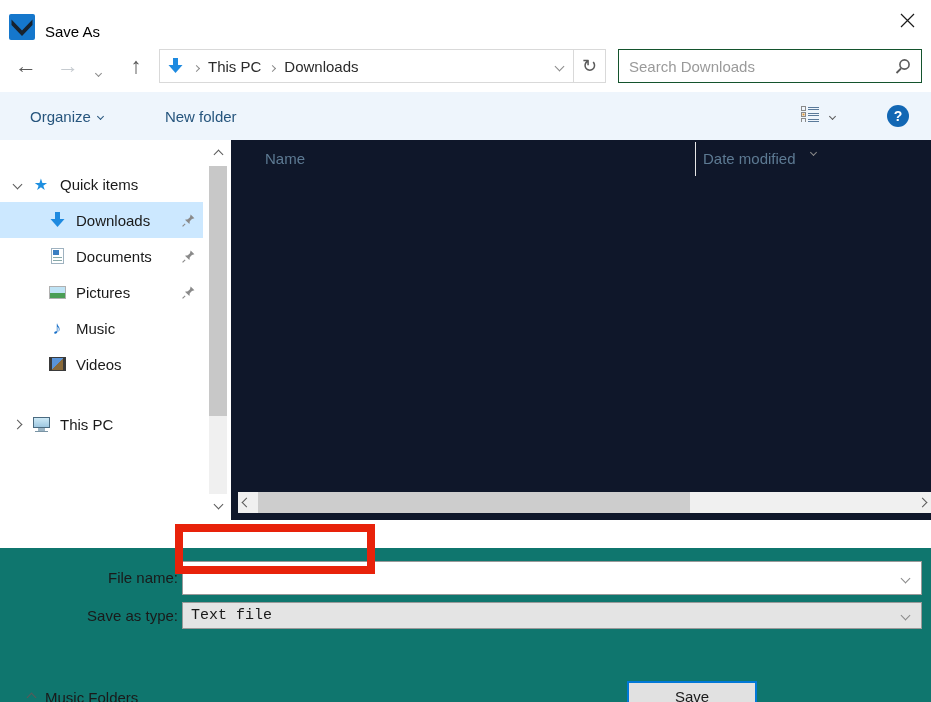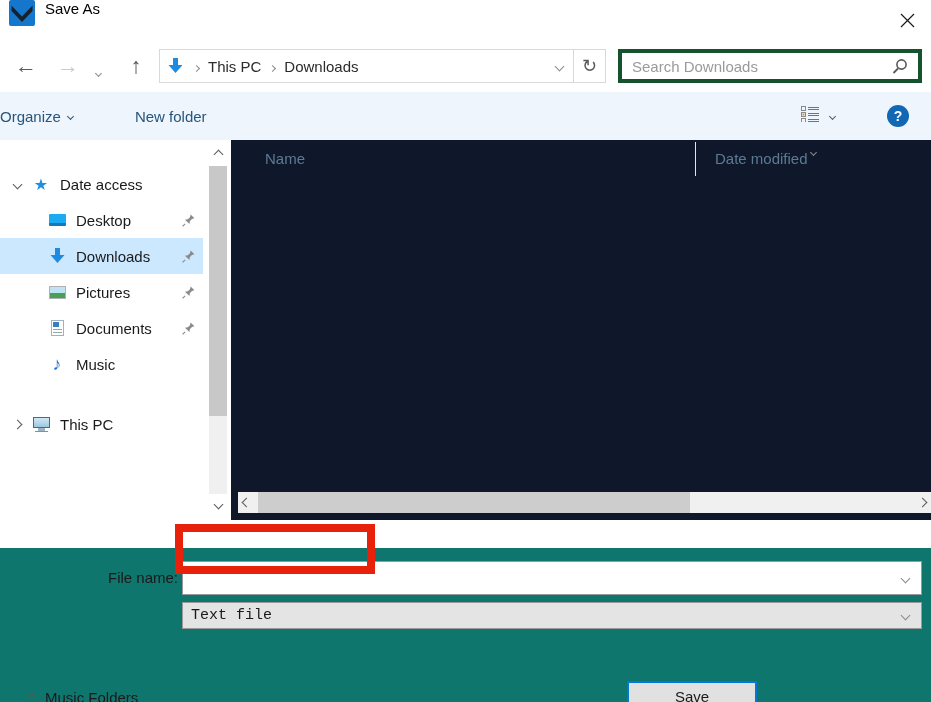--- a/index.html
+++ b/index.html
@@ -2,21 +2,21 @@
 <html style="--annotation-red: #e8220a; --accent: #0078d7; --selection: #cce8ff; --toolbar-bg: #eef5fc; --toolbar-text: #26557d; --header-text: #5d7a93; --help-blue: #1267b4;"><head>
 <meta charset="utf-8">
 <style>
   * { margin:0; padding:0; box-sizing:border-box; }
   html,body { width:931px; height:702px; overflow:hidden;
     font-family:"Liberation Sans", sans-serif; background:#fff; color:#1a1a1a; }
   .window { position:relative; width:931px; height:702px; background:#fff; }
 
   
   .titlebar { position:absolute; left:0; top:0; width:100%; height:40px;
-    display:flex; align-items:flex-start; padding-left:9px; background:#fff; }
+    display:flex; align-items:flex-end; padding-left:9px; background:#fff; }
   .applogo { width:26px; height:26px; position:relative; flex:0 0 auto; }
   .title-text { margin-left:10px; font-size:15px; color:#000; }
   .close-btn { position:absolute; right:8px; top:5px; width:32px; height:30px;
     display:flex; align-items:center; justify-content:center; }
 
   
   .navbar { position:absolute; left:0; top:40px; width:100%; height:52px; background:#fff; }
   .nav-arrow { position:absolute; top:0; height:52px; display:flex; align-items:center;
     justify-content:center; font-size:22px; }
   .back { left:10px; width:32px; color:#5a5a5a; }
@@ -27,32 +27,32 @@
     border:1px solid #d9d9d9; background:#fff; display:flex; align-items:center; }
   .addr-icon { margin:0 6px 0 8px; display:flex; }
   .crumb { font-size:15px; color:#2b2b2b; padding:0 4px; }
   .crumb-sep { margin:0 5px; }
   .addr-spacer { flex:1; }
   .addr-dd { width:28px; display:flex; justify-content:center; }
   .refresh { width:32px; height:100%; border-left:1px solid #d9d9d9;
     display:flex; align-items:center; justify-content:center;
     font-size:18px; color:#5a5a5a; }
   .searchbox { position:absolute; left:618px; top:9px; width:304px; height:34px;
-    border:4px solid #14532d; background:#fff; display:flex; align-items:center; }
+    border:1px solid #14532d; background:#fff; display:flex; align-items:center; }
   .searchbox input { border:none; outline:none; flex:1; height:100%; padding-left:10px;
     font-size:15px; font-family:"Liberation Sans",sans-serif; color:#333; background:transparent; }
   .searchbox input::placeholder { color:#9a9a9a; }
   .search-glyph { margin-right:10px; display:flex; }
 
   
   .toolbar { position:absolute; left:0; top:92px; width:100%; height:48px;
     background:var(--toolbar-bg,#eef5fc); display:flex; align-items:center; }
   .tb-item { font-size:15px; color:var(--toolbar-text,#26557d); display:flex;
     align-items:center; gap:7px; }
-  .organize { }
+  .organize { margin-left:30px; }
   .newfolder { margin-left:62px; }
   .tb-right { position:absolute; right:0; top:0; height:48px; display:flex;
     align-items:center; }
   .view-btn { display:flex; align-items:center; gap:10px; margin-right:52px; }
   .help-btn { width:22px; height:22px; border-radius:50%; background:var(--help-blue,#1267b4);
     color:#fff; font-size:14px; font-weight:bold; display:flex; align-items:center;
     justify-content:center; margin-right:22px; }
 
   
   .chev { display:inline-block; width:7px; height:7px;
@@ -84,21 +84,21 @@
   .v-scroll .arr { position:absolute; left:0; width:20px; height:20px; display:flex;
     align-items:center; justify-content:center; }
   .v-scroll .arr.top { top:4px; } .v-scroll .arr.bot { bottom:6px; }
   .v-track { position:absolute; left:1px; top:26px; width:18px; height:328px; background:#f0f0f0; }
   .v-thumb { position:absolute; left:0; top:0; width:18px; height:250px; background:#c8c8c8; }
 
   
   .filelist { position:absolute; left:231px; top:0; right:0; height:380px; background:#0f172a; }
   .cols { position:absolute; left:0; top:0; right:0; height:38px; }
   .col-name { position:absolute; left:34px; top:10px; font-size:15px; color:var(--header-text,#5d7a93); }
-  .col-date { position:absolute; left:484px; top:10px; font-size:15px; color:var(--header-text,#5d7a93); }
+  .col-date { position:absolute; left:472px; top:10px; font-size:15px; color:var(--header-text,#5d7a93); }
   .col-sep { position:absolute; left:464px; top:2px; width:1px; height:34px; background:#e5e5e5; }
   .col-filter { position:absolute; left:580px; top:1px; }
   .empty-msg { position:absolute; left:0; right:0; top:66px; text-align:center;
     font-size:15px; color:#8a8a8a; }
 
   
   .h-scroll { position:absolute; left:7px; right:0; top:352px; height:21px; background:#f0f0f0; }
   .h-scroll .arr { position:absolute; top:0; width:17px; height:21px; display:flex;
     align-items:center; justify-content:center; }
   .h-scroll .arr.l { left:0; } .h-scroll .arr.r { right:0; }
@@ -239,75 +239,69 @@
   </div>
 
   <div class="main">
 
     <div class="sidebar">
       <div class="srow group">
         <span class="twisty">
             <i class="chev down"></i>
           </span>
         <span class="sicon star-ic">★</span>
-        <span class="slabel">Date access</span>
-      </div>
-      <div class="srow child">
-        <span class="sicon">
-            <span class="desktop-ic"></span>
-          </span>
-        <span class="slabel">Desktop</span>
-        <span class="pin">
-            <svg width="13" height="13" viewBox="0 0 14 14">
-              <path fill="#8a8a8a" d="M9.3.6l4.1 4.1-2.7.8-2.3 2.3-.4 3.1-4.8-4.8 3.1-.4L8.6 3.4z"></path>
-              <path stroke="#8a8a8a" stroke-width="1.2" d="M3.4 10.6L.6 13.4"></path>
-            </svg>
-          </span>
+        <span class="slabel">Quick items</span>
       </div>
       <div class="srow child sel">
         <span class="sicon">
           <svg width="15" height="16" viewBox="0 0 15 16">
               <path d="M5 0h5v7h4.5L7.5 15 .5 7H5z" fill="#1e8ae0"></path>
             </svg>
         </span>
         <span class="slabel">Downloads</span>
         <span class="pin">
             <svg width="13" height="13" viewBox="0 0 14 14">
               <path fill="#8a8a8a" d="M9.3.6l4.1 4.1-2.7.8-2.3 2.3-.4 3.1-4.8-4.8 3.1-.4L8.6 3.4z"></path>
               <path stroke="#8a8a8a" stroke-width="1.2" d="M3.4 10.6L.6 13.4"></path>
             </svg>
           </span>
       </div>
       <div class="srow child">
         <span class="sicon">
+            <span class="doc-ic"></span>
+          </span>
+        <span class="slabel">Documents</span>
+        <span class="pin">
+            <svg width="13" height="13" viewBox="0 0 14 14">
+              <path fill="#8a8a8a" d="M9.3.6l4.1 4.1-2.7.8-2.3 2.3-.4 3.1-4.8-4.8 3.1-.4L8.6 3.4z"></path>
+              <path stroke="#8a8a8a" stroke-width="1.2" d="M3.4 10.6L.6 13.4"></path>
+            </svg>
+          </span>
+      </div>
+      <div class="srow child">
+        <span class="sicon">
             <span class="pic-ic"></span>
           </span>
         <span class="slabel">Pictures</span>
         <span class="pin">
             <svg width="13" height="13" viewBox="0 0 14 14">
               <path fill="#8a8a8a" d="M9.3.6l4.1 4.1-2.7.8-2.3 2.3-.4 3.1-4.8-4.8 3.1-.4L8.6 3.4z"></path>
               <path stroke="#8a8a8a" stroke-width="1.2" d="M3.4 10.6L.6 13.4"></path>
             </svg>
           </span>
       </div>
       <div class="srow child">
-        <span class="sicon">
-            <span class="doc-ic"></span>
-          </span>
-        <span class="slabel">Documents</span>
-        <span class="pin">
-            <svg width="13" height="13" viewBox="0 0 14 14">
-              <path fill="#8a8a8a" d="M9.3.6l4.1 4.1-2.7.8-2.3 2.3-.4 3.1-4.8-4.8 3.1-.4L8.6 3.4z"></path>
-              <path stroke="#8a8a8a" stroke-width="1.2" d="M3.4 10.6L.6 13.4"></path>
-            </svg>
-          </span>
-      </div>
-      <div class="srow child">
         <span class="sicon note-ic">♪</span>
         <span class="slabel">Music</span>
+      </div>
+      <div class="srow child">
+        <span class="sicon">
+            <span class="vid-ic"></span>
+          </span>
+        <span class="slabel">Videos</span>
       </div>
       <div class="gap12"></div>
       <div class="gap12"></div>
       <div class="srow group">
         <span class="twisty">
             <i class="chev right"></i>
           </span>
         <span class="sicon">
             <span class="pc-ic"></span>
           </span>
@@ -346,20 +340,21 @@
     </div>
   </div>
 
   <div class="footer">
     <span class="f-label lbl-name" style="top:21px;">File name:</span>
     <div class="filename-box">
       <span class="dd-chev">
           <i class="chev lite down"></i>
         </span>
     </div>
+    <span class="f-label lbl-type" style="top:59px;">Save as type:</span>
     <div class="combo">
       <span class="val">Text file</span>
       <span class="dd-chev">
           <i class="chev lite down"></i>
         </span>
     </div>
     <span class="hide-folders">
       <i class="chev up"></i>
       <span>Music Folders</span>
     </span>

